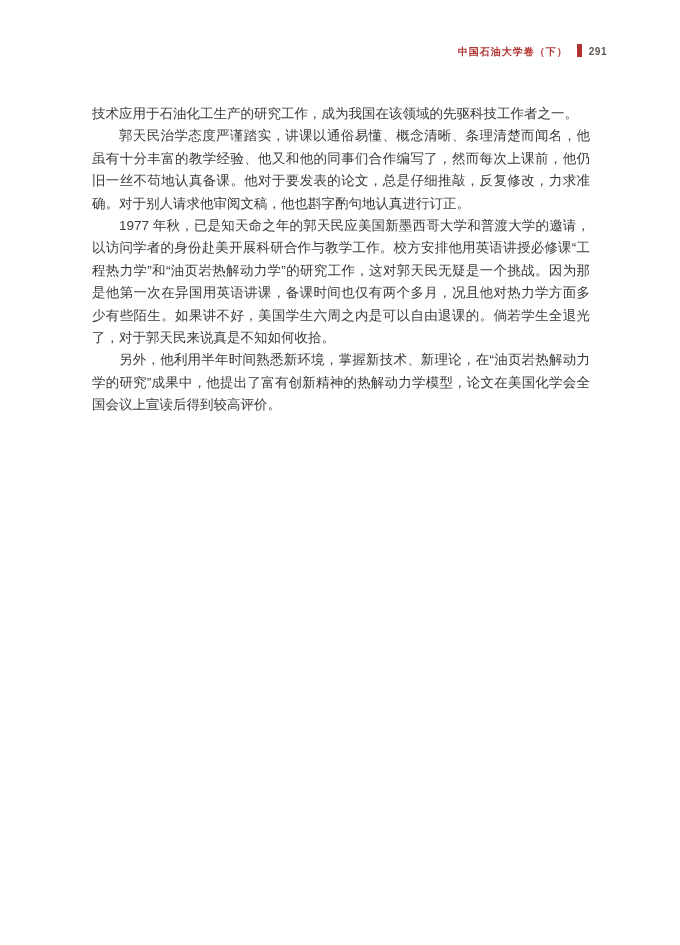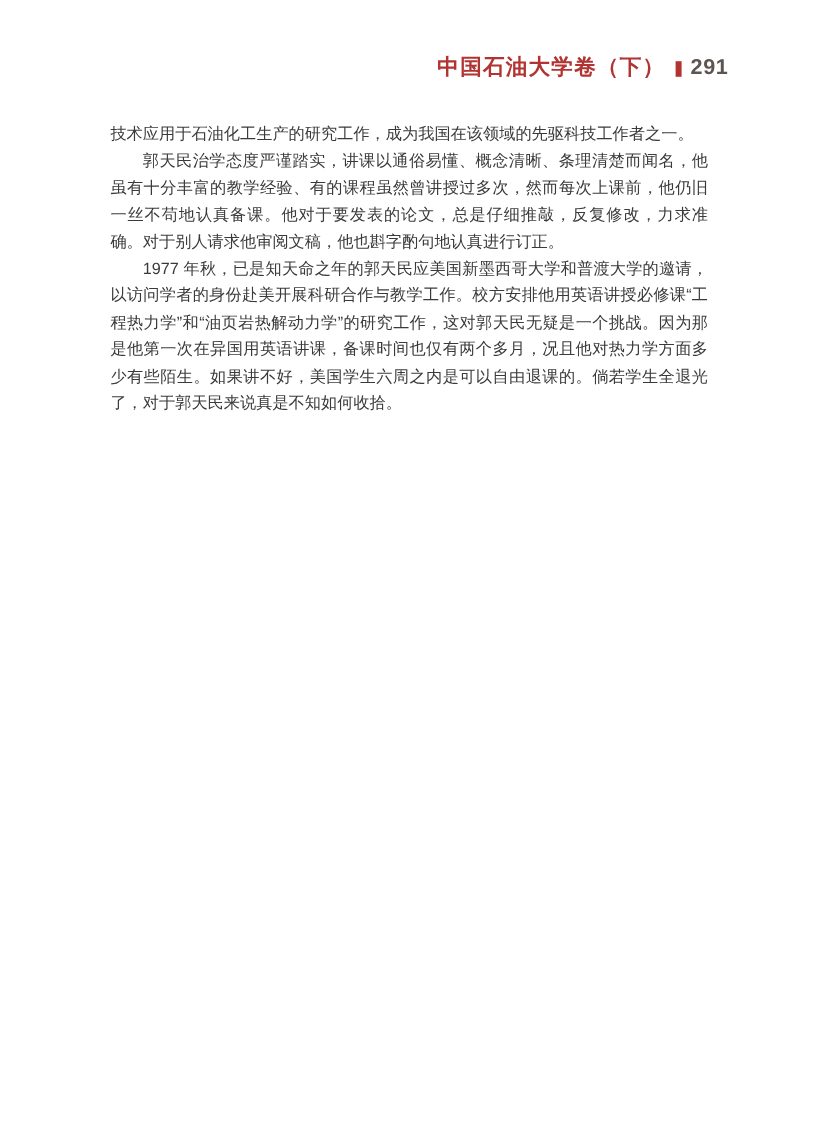--- a/index.html
+++ b/index.html
@@ -12,21 +12,21 @@
     width: 680px;
     height: 945px;
     background: #ffffff;
     overflow: hidden;
     font-family: "Liberation Sans", "DejaVu Sans", sans-serif;
   }
   .page-header {
     margin-top: 44px;
     padding-right: 73px;
     text-align: right;
-    font-size: 18px;
+    font-size: 10px;
     letter-spacing: 1px;
     white-space: nowrap;
   }
   .header-title {
     color: #b23432;
     font-weight: bold;
   }
   .header-bar {
     display: inline-block;
     width: 5px;
@@ -34,21 +34,21 @@
     background: #b23432;
     margin: 0 7px 0 9px;
     vertical-align: -2px;
   }
   .header-pagenum {
     color: #5d5552;
     font-weight: bold;
     letter-spacing: 0.5px;
   }
   .page-body {
-    margin-top: 33px;
+    margin-top: 44px;
     padding-left: 92px;
     padding-right: 90px;
     color: #3a3a3a;
     font-size: 13.5px;
     line-height: 22.4px;
     text-align: justify;
     text-justify: inter-character;
   }
   .para {
     margin: 0;
@@ -76,23 +76,24 @@
 
   <header class="page-header">
     <span class="header-title">中国石油大学卷（下）</span><span class="header-bar"></span><span class="header-pagenum">291</span>
   </header>
 
   <main class="page-body">
 
     <p class="para no-indent">技术应用于石油化工生产的研究工作，成为我国在该领域的先驱科技工作者之一。</p>
 
 
-    <p class="para">郭天民治学态度严谨踏实，讲课以通俗易懂、概念清晰、条理清楚而闻名，他虽有十分丰富的教学经验、有的课程虽然曾讲授过多次，然而每次上课前，他仍旧一丝不苟地认真备课。他对于要发表的论文，总是仔细推敲，反复修改，力求准确。对于别人请求他审阅文稿，他也斟字酌句地认真进行订正。</p>
+    <p class="para">郭天民治学态度严谨踏实，讲课以通俗易懂、概念清晰、条理清楚而闻名，他虽有十分丰富的教学经验、他又和他的同事们合作编写了，然而每次上课前，他仍旧一丝不苟地认真备课。他对于要发表的论文，总是仔细推敲，反复修改，力求准确。对于别人请求他审阅文稿，他也斟字酌句地认真进行订正。</p>
 
 
     <p class="para">1977 年秋，已是知天命之年的郭天民应美国新墨西哥大学和普渡大学的邀请，以访问学者的身份赴美开展科研合作与教学工作。校方安排他用英语讲授必修课“工程热力学”和“油页岩热解动力学”的研究工作，这对郭天民无疑是一个挑战。因为那是他第一次在异国用英语讲课，备课时间也仅有两个多月，况且他对热力学方面多少有些陌生。如果讲不好，美国学生六周之内是可以自由退课的。倘若学生全退光了，对于郭天民来说真是不知如何收拾。</p>
 
 
+    <p class="para">另外，他利用半年时间熟悉新环境，掌握新技术、新理论，在“油页岩热解动力学的研究”成果中，他提出了富有创新精神的热解动力学模型，论文在美国化学会全国会议上宣读后得到较高评价。</p>
 
 
   </main>
 
 </div>
 
 </body></html>

